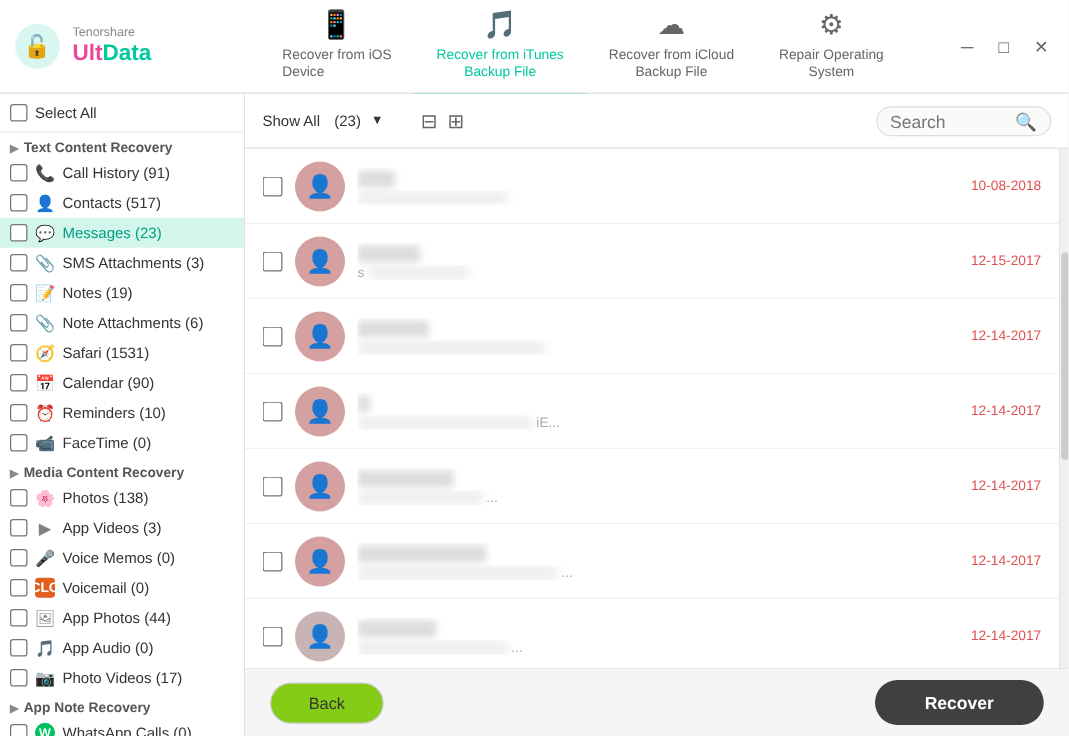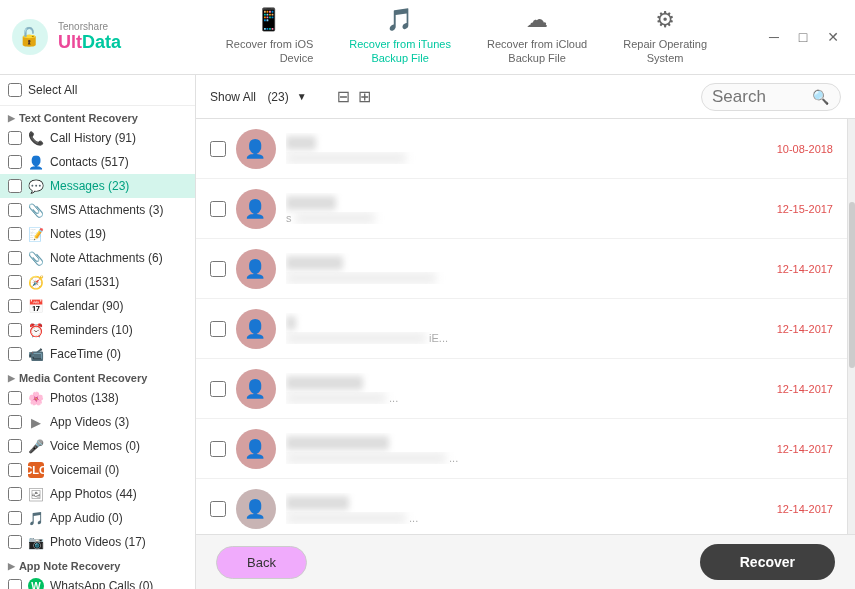--- a/index.html
+++ b/index.html
@@ -63,21 +63,21 @@
     }
     .show-all-btn {
       display: flex; align-items: center; gap: 4px; font-size: 12px;
       color: #333; cursor: pointer; background: none; border: none;
     }
     .search-box {
       margin-left: auto; display: flex; align-items: center;
       border: 1px solid #ddd; border-radius: 16px; padding: 3px 10px;
       background: #fafafa; width: 140px;
     }
-    .search-input { border: none; background: none; font-size: 17px; outline: none; width: 100px; }
+    .search-input { border: none; background: none; font-size: 14px; outline: none; width: 100px; }
     .toolbar-icons { display: flex; gap: 8px; margin-left: 10px; }
     .toolbar-icon-btn { background: none; border: none; cursor: pointer; font-size: 16px; color: #666; }
 
     
     .message-list { flex: 1; overflow-y: auto; background: #fff; }
     .message-list::-webkit-scrollbar { width: 6px; }
     .message-list::-webkit-scrollbar-thumb { background: #ccc; border-radius: 3px; }
 
     .msg-row {
       display: flex; align-items: center; padding: 8px 14px;
@@ -99,21 +99,21 @@
     .right-scroll-thumb { position: absolute; top: 20%; left: 1px; width: 6px; height: 40%; background: #ccc; border-radius: 3px; }
 
     
     .footer {
       display: flex; align-items: center; justify-content: space-between;
       padding: 10px 20px; background: #f5f5f5; border-top: 1px solid #e0e0e0;
       height: 55px;
     }
     .back-btn {
       padding: 8px 30px; border: 1px solid #ccc; border-radius: 20px;
-      background: #f0abfc; cursor: pointer; font-size: 13px; color: #333;
+      background: #84cc16; cursor: pointer; font-size: 13px; color: #333;
     }
     .recover-btn {
       padding: 10px 40px; border: none; border-radius: 20px;
       background: #404040; cursor: pointer; font-size: 14px; color: #fff; font-weight: 600;
     }
 
     input[type="checkbox"] { accent-color: #00c8a0; }
   </style>
 </head>
 <body>
@@ -128,21 +128,21 @@
       <span class="logo-top">Tenorshare</span>
       <span class="logo-bottom">
         <span>Ult</span><span style="color:#00c8a0">Data</span>
       </span>
     </div>
   </div>
 
   <div class="nav-tabs">
     <div class="nav-tab">
       <span class="tab-icon">📱</span>
-      <span style="font-size:11px;text-align:right;line-height:1.3">Recover from iOS<br>Device</span>
+      <span style="font-size:11px;text-align:left;line-height:1.3">Recover from iOS<br>Device</span>
     </div>
     <div class="nav-tab active">
       <span class="tab-icon">🎵</span>
       <span style="font-size:11px;text-align:center;line-height:1.3">Recover from iTunes<br>Backup File</span>
     </div>
     <div class="nav-tab">
       <span class="tab-icon">☁</span>
       <span style="font-size:11px;text-align:center;line-height:1.3">Recover from iCloud<br>Backup File</span>
     </div>
     <div class="nav-tab">

